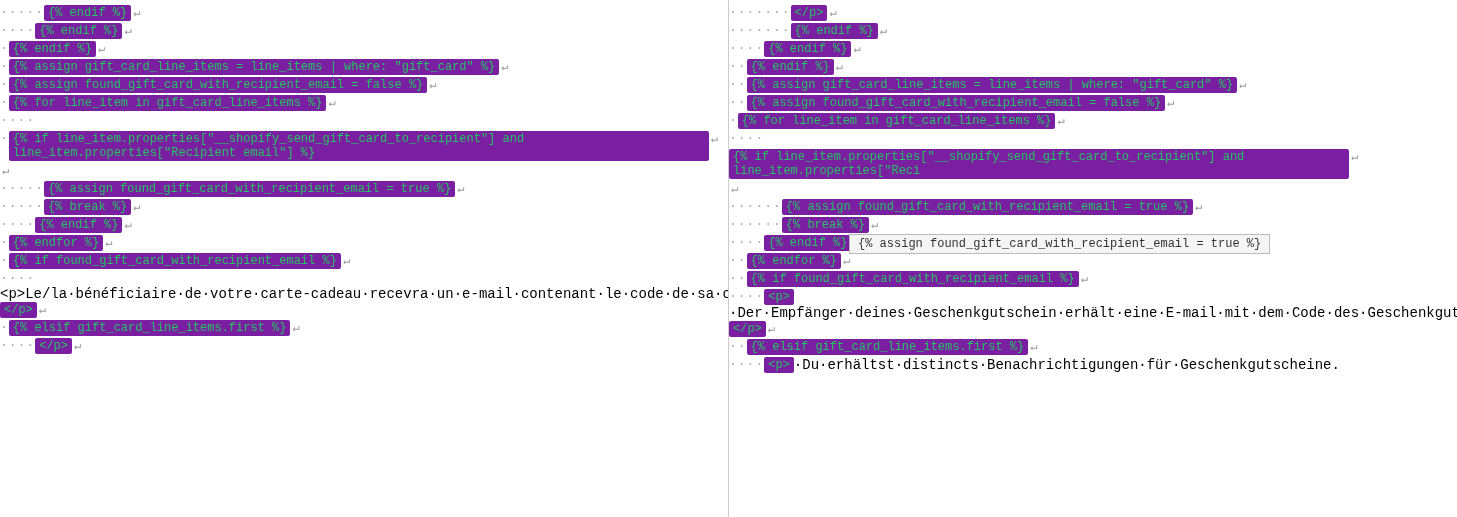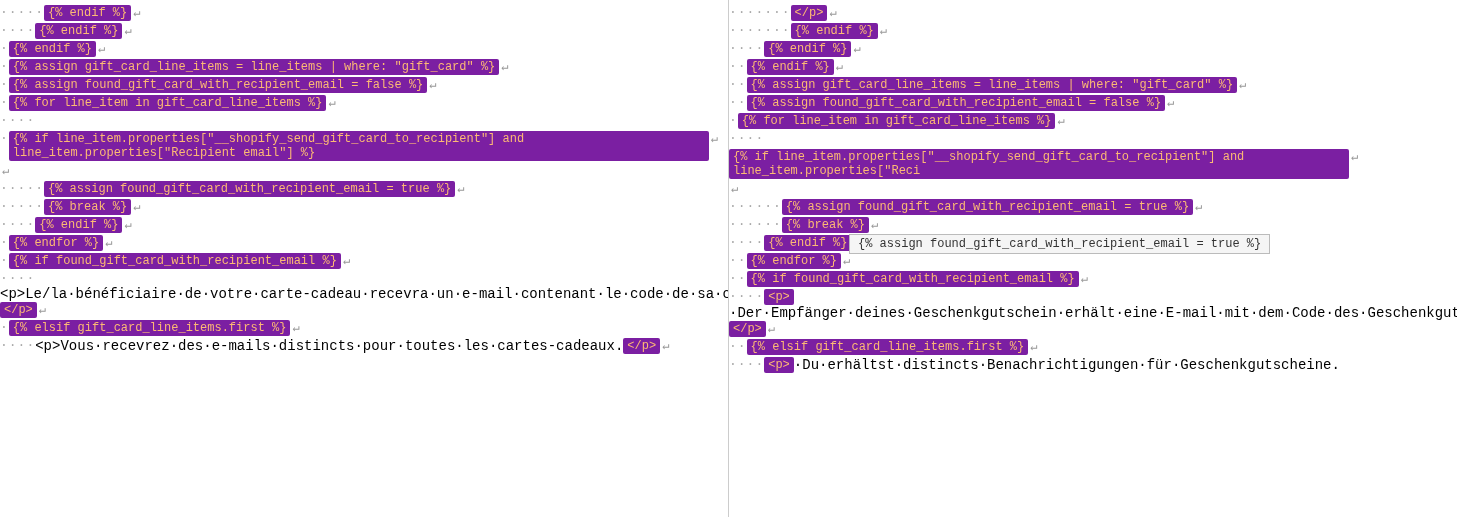--- a/index.html
+++ b/index.html
@@ -32,21 +32,21 @@
     .line {
       display: flex;
       align-items: flex-start;
       min-height: 18px;
       padding: 1px 0;
       white-space: pre;
     }
     .tag {
       display: inline-block;
       background: #7b1fa2;
-      color: #fdba74;
+      color: #22c55e;
       padding: 1px 4px;
       border-radius: 2px;
       font-size: 12px;
       font-weight: 500;
     }
     .return-symbol {
       color: #999;
       font-size: 12px;
       margin-left: 2px;
     }
@@ -166,21 +166,20 @@
     </div>
 
     <div class="line">
       <span class="dots">·</span>
       <span class="tag">{% elsif gift_card_line_items.first %}</span>
       <span class="return-symbol">↵</span>
     </div>
 
     <div class="line" style="flex-wrap: wrap;">
       <span class="dots">····</span>
-      <span class="plain-text">&lt;p&gt;Vous·recevrez·des·e-mails·distincts·pour·toutes·les·cartes-cadeaux.</span>
       <span class="tag">&lt;/p&gt;</span>
       <span class="return-symbol">↵</span>
     </div>
   </div>
 
   <div class="pane" style="position: relative;">
 
     <div class="line">
       <span class="dots">·······</span>
       <span class="tag">&lt;/p&gt;</span>

